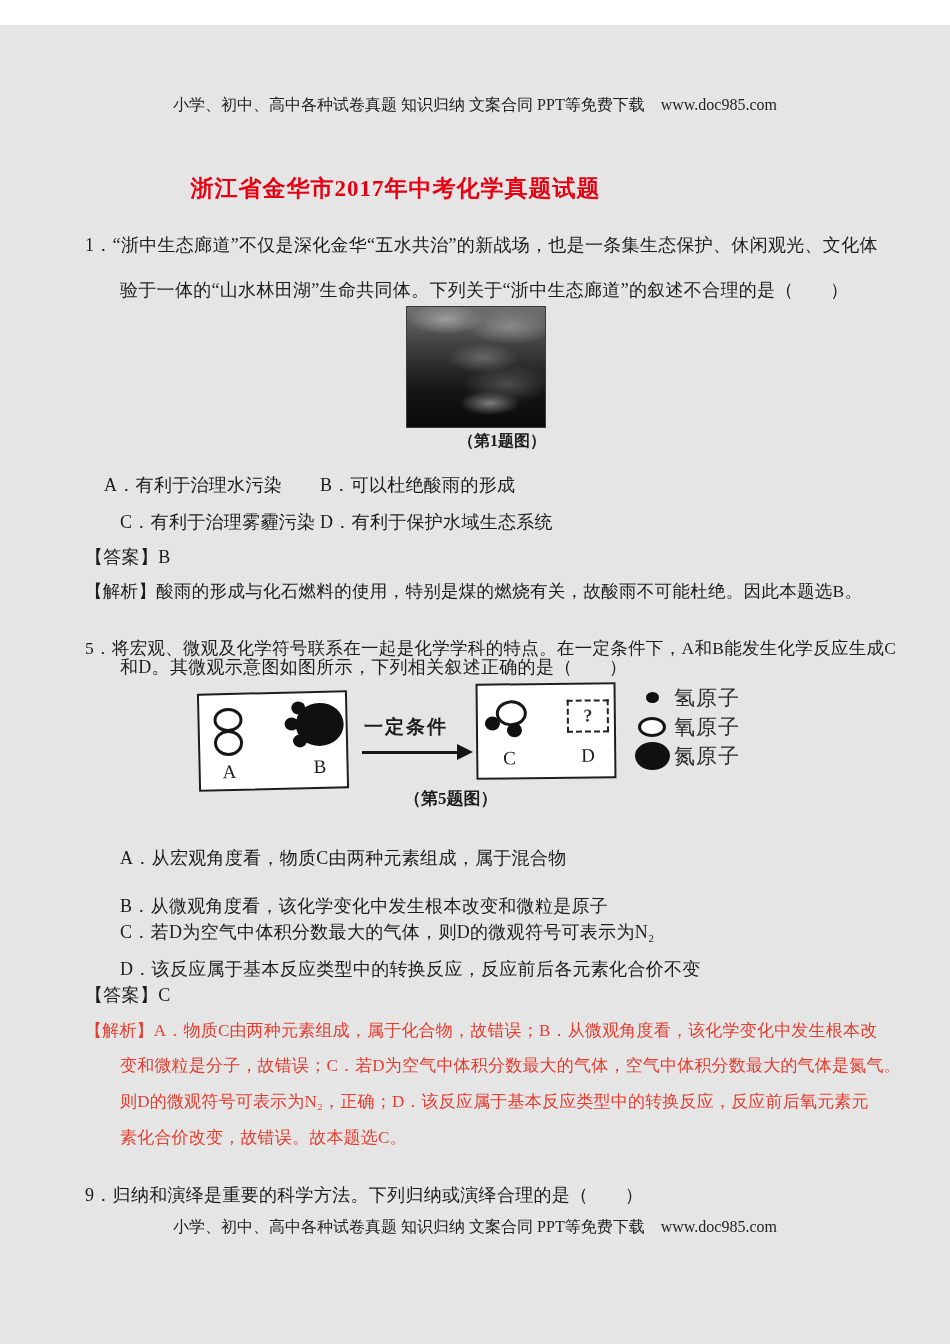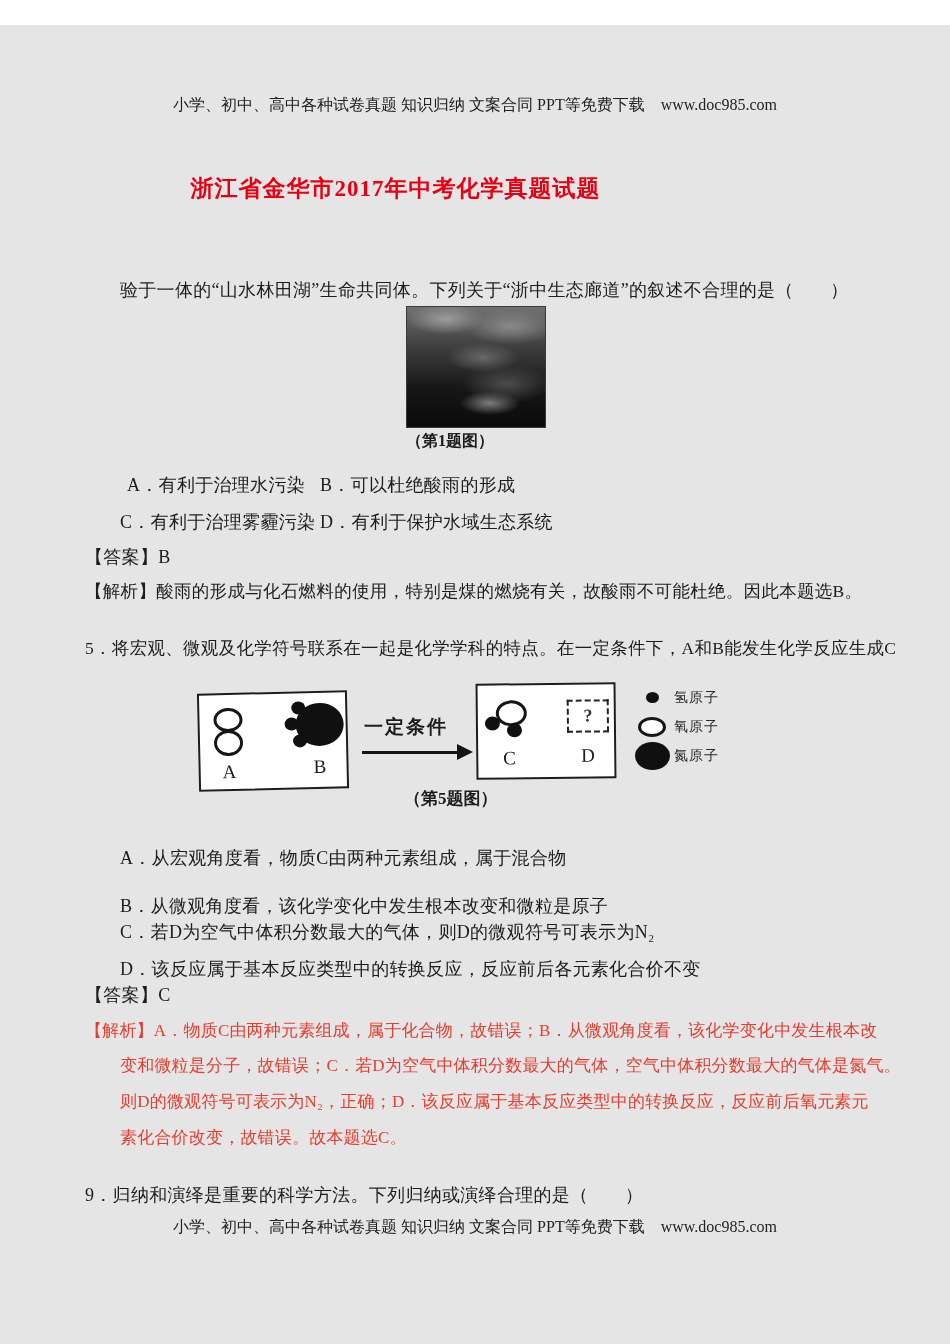--- a/index.html
+++ b/index.html
@@ -29,21 +29,21 @@
     position:absolute;left:406px;top:281px;width:140px;height:122px;
     border:1px solid #3a3a3a;box-sizing:border-box;
     background:
       radial-gradient(ellipse 55px 22px at 28% 10%, #9d9d9d, rgba(0,0,0,0) 70%),
       radial-gradient(ellipse 65px 26px at 75% 16%, #8a8a8a, rgba(0,0,0,0) 70%),
       radial-gradient(ellipse 48px 20px at 55% 42%, #676767, rgba(0,0,0,0) 75%),
       radial-gradient(ellipse 60px 26px at 72% 64%, #4c4c4c, rgba(0,0,0,0) 75%),
       radial-gradient(ellipse 40px 16px at 60% 80%, #7e7e7e, rgba(0,0,0,0) 75%),
       linear-gradient(180deg,#707070 0%,#404040 32%,#161616 68%,#0a0a0a 100%);
   }
-  .q1-caption{left:406px;top:406px;width:140px;text-align:left;}
+  .q1-caption{left:406px;top:406px;width:140px;text-align:right;}
 
   
   .mol-box{
     position:absolute;border:2px solid #1d1d1d;background:#fff;box-sizing:border-box;
   }
   .box-reactants{left:198px;top:667px;width:150px;height:98px;transform:rotate(-1.3deg);}
   .box-products{left:476px;top:658px;width:140px;height:96px;transform:rotate(-0.6deg);}
   .ring{box-sizing:border-box;border:3px solid #161616;border-radius:50%;background:#fff;position:absolute;}
   .dot{background:#101010;border-radius:50%;position:absolute;}
   .blob{background:#101010;border-radius:50%;position:absolute;}
@@ -55,48 +55,50 @@
   }
   .arrow-label{left:364px;top:690px;font-size:19px;font-weight:bold;letter-spacing:2px;}
   .arrow-line{position:absolute;left:362px;top:714px;width:98px;height:12px;border-bottom:3px solid #141414;}
   .arrow-head{position:absolute;left:457px;top:719px;width:0;height:0;
     border-left:16px solid #141414;border-top:8px solid transparent;border-bottom:8px solid transparent;}
   .q5-caption{left:404px;top:763px;font-size:17px;}
 
   .legend{position:absolute;left:630px;top:658px;}
   .legend-row{display:flex;align-items:center;height:29px;}
   .legend-icon-cell{width:44px;display:flex;justify-content:center;align-items:center;}
-  .legend-label{font-size:14px;color:#2a2a2a;letter-spacing:1px;}
+  .legend-label{font-size:21px;color:#2a2a2a;letter-spacing:1px;}
   .icon-hydrogen{width:13px;height:11px;background:#101010;border-radius:50%;}
   .icon-oxygen{width:28px;height:20px;border:3px solid #161616;border-radius:50%;box-sizing:border-box;background:#fff;}
   .icon-nitrogen{width:35px;height:28px;background:#101010;border-radius:50%;}
 </style>
 </head>
 <body>
 
 <div class="page">
 
   <div class="tl header-line" style="top:70px;left:0;">小学、初中、高中各种试卷真题 知识归纳 文案合同 PPT等免费下载　www.doc985.com</div>
 
   <div class="tl doc-title" style="top:150px;left:0;">浙江省金华市2017年中考化学真题试题</div>
 
+  <div class="tl body-text" style="left:85px;top:209px;">1．“浙中生态廊道”不仅是深化金华“五水共治”的新战场，也是一条集生态保护、休闲观光、文化体</div>
   <div class="tl body-text" style="left:120px;top:254px;">验于一体的“山水林田湖”生命共同体。下列关于“浙中生态廊道”的叙述不合理的是（　　）</div>
 
   <div class="q1-photo"></div>
   <div class="tl caption q1-caption">（第1题图）</div>
 
-  <div class="tl body-text" style="left:127px;top:449px;">A．有利于治理水污染</div>
+  <div class="tl body-text" style="left:104px;top:449px;">A．有利于治理水污染</div>
   <div class="tl body-text" style="left:320px;top:449px;">B．可以杜绝酸雨的形成</div>
   <div class="tl body-text" style="left:120px;top:486px;">C．有利于治理雾霾污染</div>
   <div class="tl body-text" style="left:320px;top:486px;">D．有利于保护水域生态系统</div>
 
   <div class="tl body-text" style="left:85px;top:521px;">【答案】B</div>
   <div class="tl body-text" style="left:85px;top:556px;font-size:17.5px;">【解析】酸雨的形成与化石燃料的使用，特别是煤的燃烧有关，故酸雨不可能杜绝。因此本题选B。</div>
 
   <div class="tl body-text" style="left:85px;top:613px;font-size:17.5px;">5．将宏观、微观及化学符号联系在一起是化学学科的特点。在一定条件下，A和B能发生化学反应生成C</div>
+  <div class="tl body-text" style="left:120px;top:631px;">和D。其微观示意图如图所示，下列相关叙述正确的是（　　）</div>
 
   <div class="mol-box box-reactants">
 
     <div>
       <div class="ring" style="left:14px;top:13px;width:29px;height:24px;"></div>
       <div class="ring" style="left:14px;top:35px;width:29px;height:26px;"></div>
     </div>
     <div class="mol-label" style="left:22px;top:66px;">A</div>
 
     <div>

